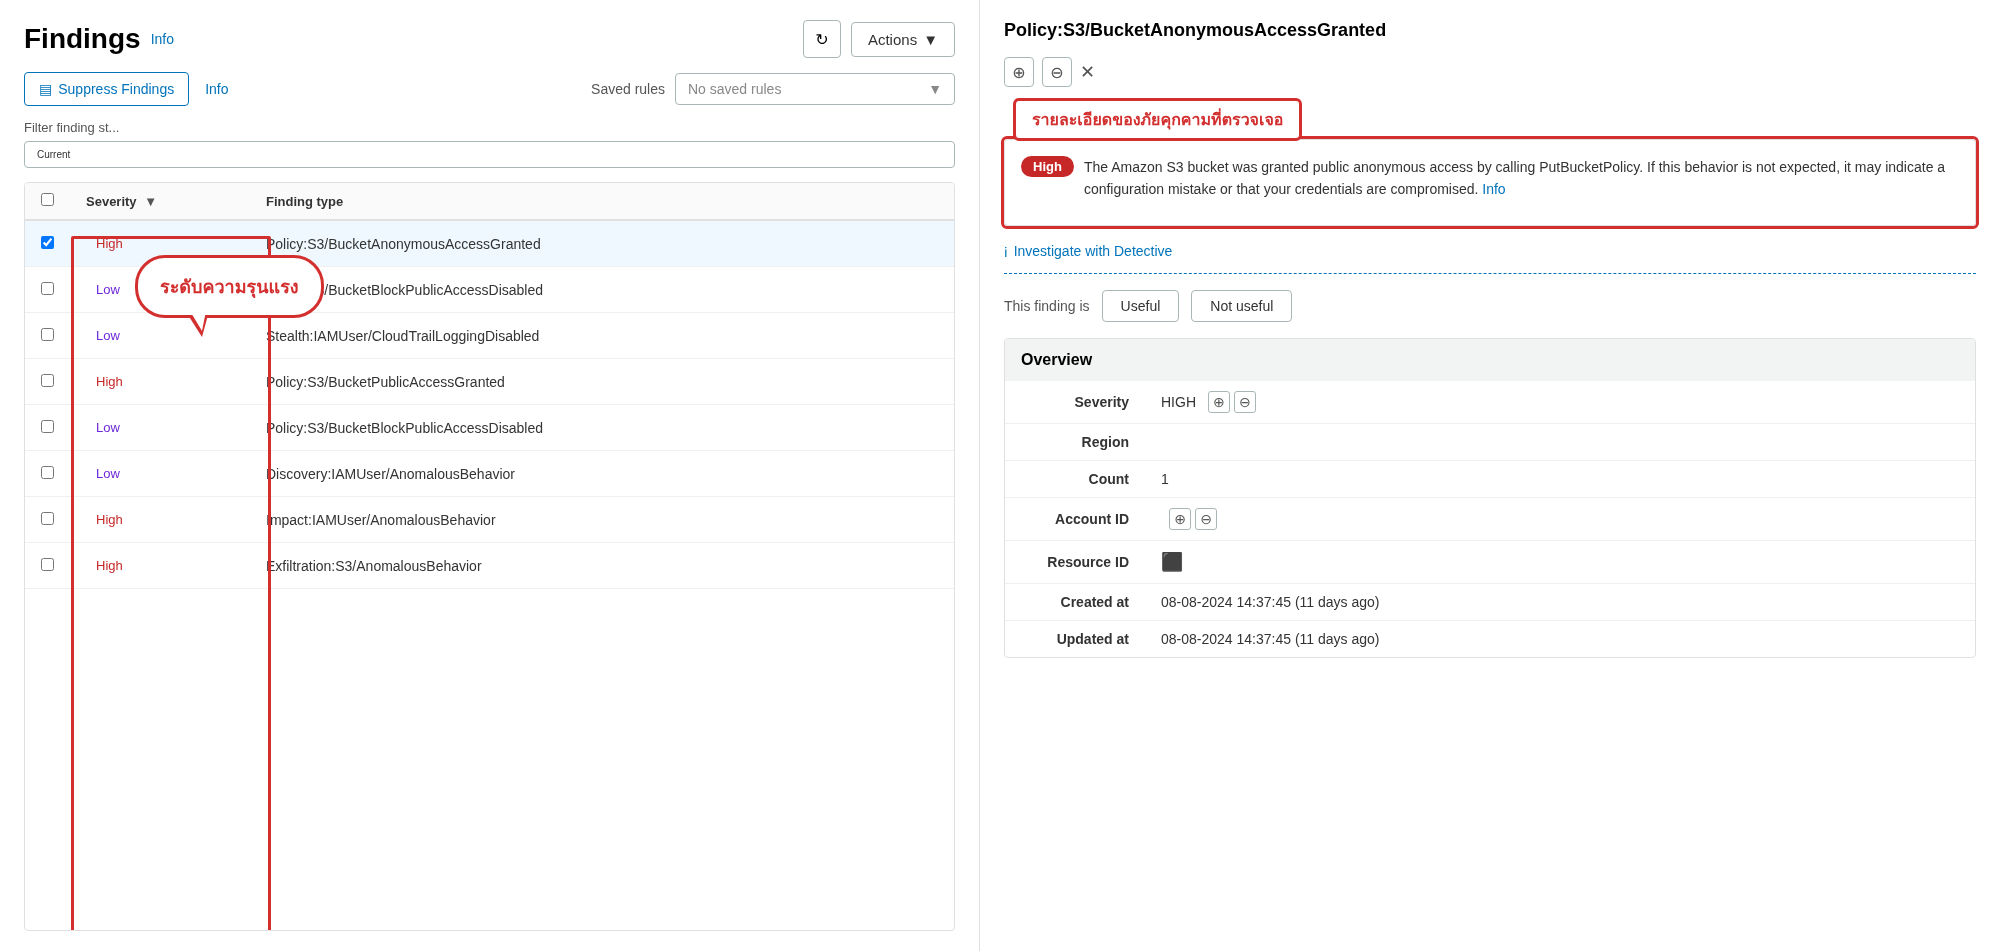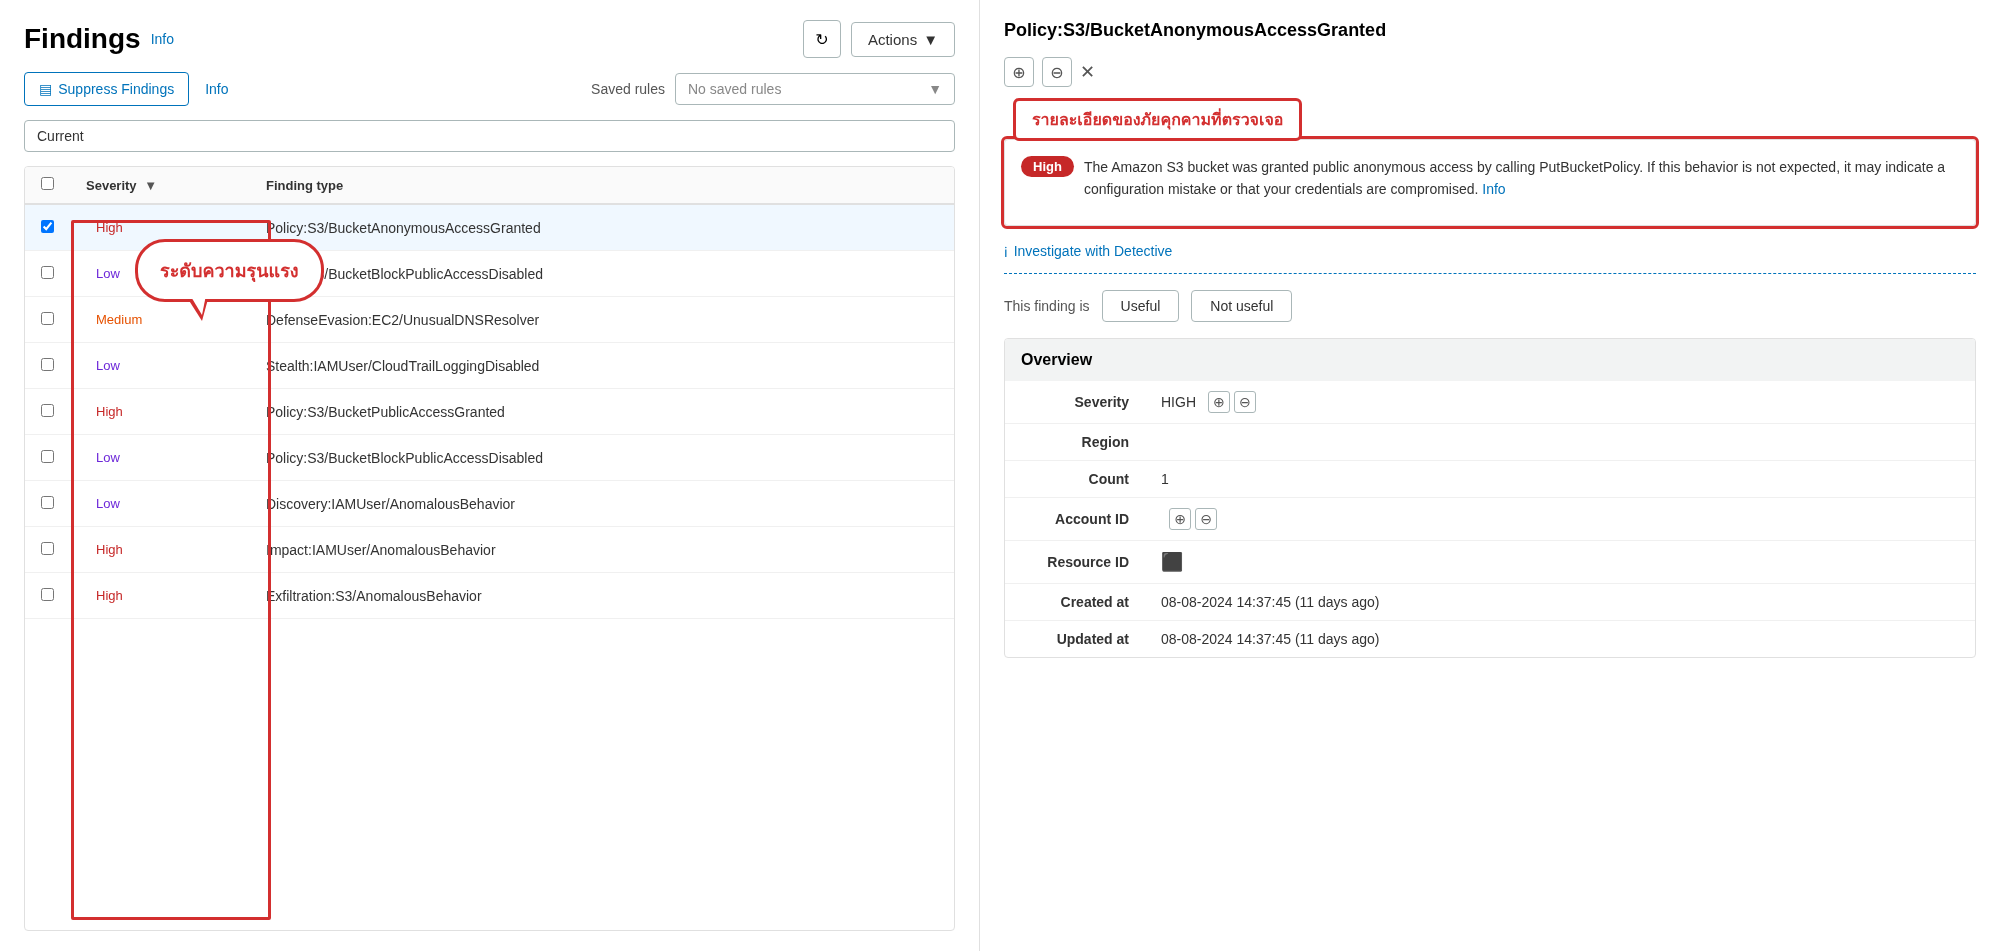--- a/index.html
+++ b/index.html
@@ -19,21 +19,21 @@
     .actions-btn { border: 1px solid #aab7b8; background: #fff; border-radius: 4px; padding: 8px 16px; cursor: pointer; display: flex; align-items: center; gap: 6px; font-size: 15px; color: #333; }
 
     .toolbar { display: flex; align-items: center; gap: 16px; }
     .suppress-btn { border: 1px solid #0073bb; background: #fff; color: #0073bb; border-radius: 4px; padding: 8px 14px; cursor: pointer; display: flex; align-items: center; gap: 6px; font-size: 14px; font-weight: 500; }
     .saved-rules-area { display: flex; align-items: center; gap: 10px; margin-left: auto; }
     .saved-rules-label { color: #555; font-size: 14px; }
     .saved-rules-select { border: 1px solid #aab7b8; border-radius: 4px; padding: 7px 12px; width: 280px; color: #888; display: flex; align-items: flex-start; justify-content: space-between; cursor: pointer; font-size: 14px; background: #fff; }
 
     .filter-section { display: flex; flex-direction: column; gap: 6px; }
     .filter-label { font-size: 13px; color: #555; }
-    .filter-input { border: 1px solid #aab7b8; border-radius: 4px; padding: 7px 12px; width: 100%; font-size: 14px; color: #333; }
+    .filter-input { border: 1px solid #aab7b8; border-radius: 4px; padding: 7px 12px; width: 100%; font-size: 10px; color: #333; }
 
     .table-container { flex: 1; overflow-y: auto; border: 1px solid #e0e0e0; border-radius: 4px; position: relative; }
     table { width: 100%; border-collapse: collapse; }
     thead { background: #fafafa; position: sticky; top: 0; z-index: 2; }
     th { padding: 10px 16px; text-align: left; font-weight: 600; font-size: 13px; color: #333; border-bottom: 2px solid #e0e0e0; }
     td { padding: 12px 16px; font-size: 14px; border-bottom: 1px solid #f0f0f0; color: #333; }
     tr.selected-row td { background: #f0f8ff; }
     .col-check { width: 40px; }
     .col-severity { width: 180px; }
     .severity-badge { display: inline-block; padding: 3px 10px; border-radius: 4px; font-size: 13px; font-weight: 500; }
@@ -166,20 +166,21 @@
       <div class="saved-rules-area">
         <span class="saved-rules-label">Saved rules</span>
         <div class="saved-rules-select">
           <span>No saved rules</span>
           <span>▼</span>
         </div>
       </div>
     </div>
 
     <div class="filter-section">
+      <span class="filter-label">Filter finding st...</span>
       <input class="filter-input" type="text" value="Current" style="">
     </div>
 
     <div class="table-container" style="position: relative;">
 
       <div class="severity-annotation"></div>
 
       <div class="speech-bubble">
         <span>ระดับความรุนแรง</span>
       </div>
@@ -216,29 +217,20 @@
       <td class="col-severity">
         <span class="severity-badge severity-low">Low</span>
       </td>
       <td>Policy:S3/BucketBlockPublicAccessDisabled</td>
     </tr>
             <tr>
       <td class="col-check">
         <input type="checkbox" style="">
       </td>
       <td class="col-severity">
-        <span class="severity-badge severity-medium">Medium</span>
-      </td>
-      <td>DefenseEvasion:EC2/UnusualDNSResolver</td>
-    </tr>
-            <tr>
-      <td class="col-check">
-        <input type="checkbox" style="">
-      </td>
-      <td class="col-severity">
         <span class="severity-badge severity-low">Low</span>
       </td>
       <td>Stealth:IAMUser/CloudTrailLoggingDisabled</td>
     </tr>
             <tr>
       <td class="col-check">
         <input type="checkbox" style="">
       </td>
       <td class="col-severity">
         <span class="severity-badge severity-high">High</span>

